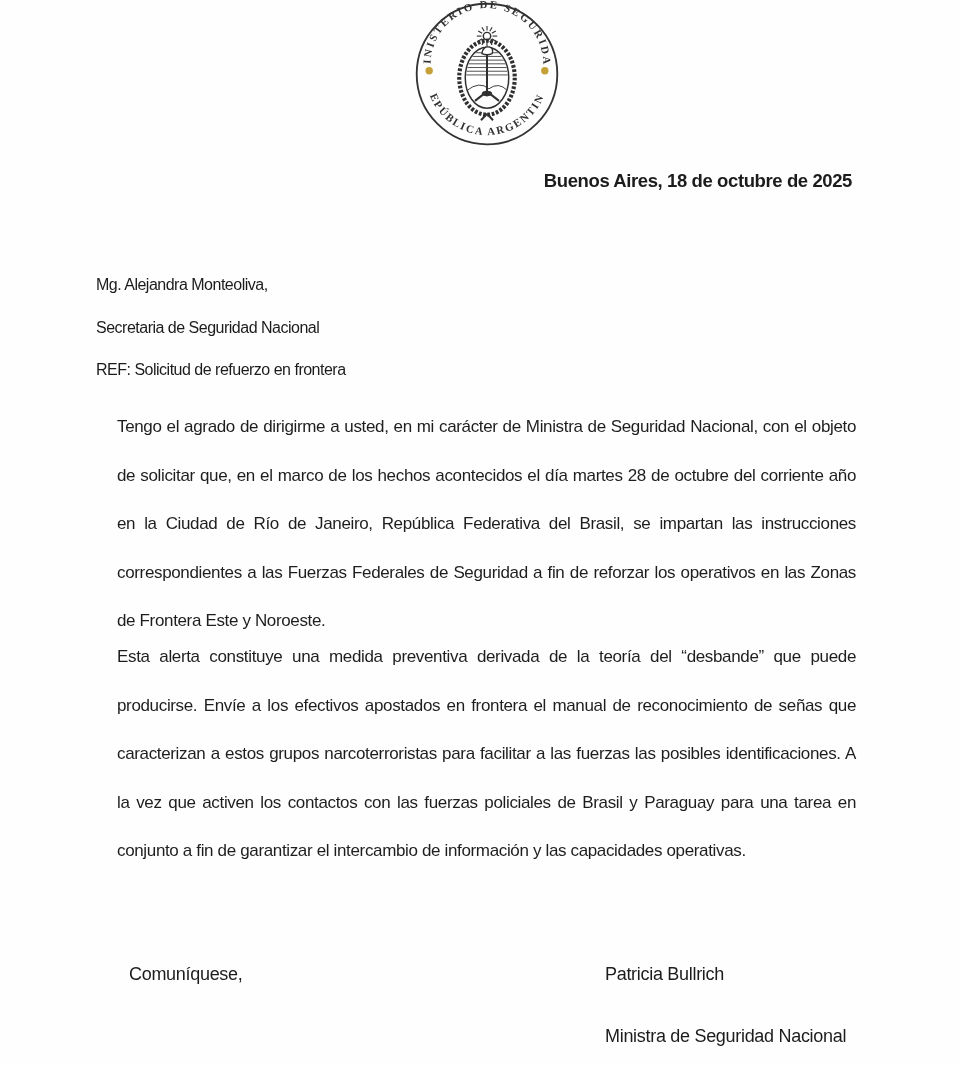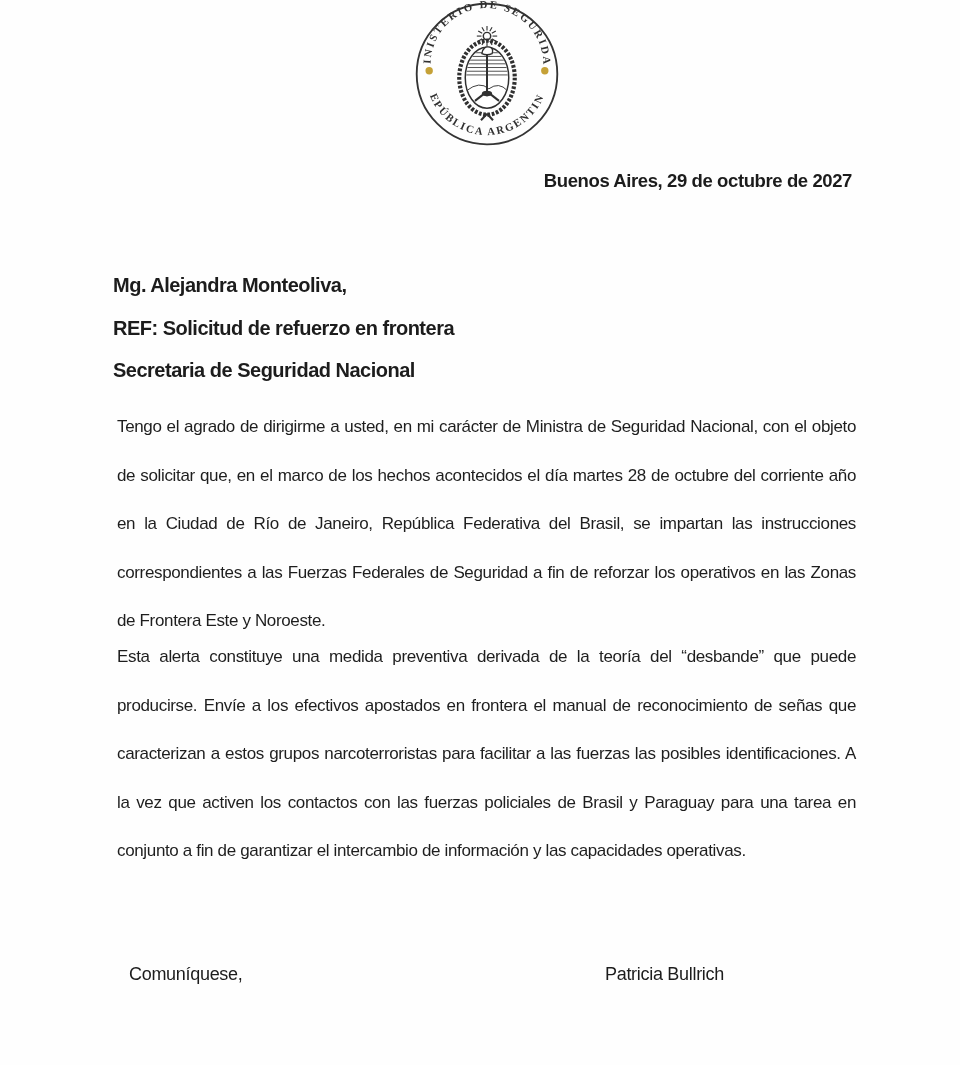--- a/index.html
+++ b/index.html
@@ -37,23 +37,23 @@
     position: absolute;
     top: 170px; left: 113px; width: 739px;
     text-align: right;
     font-weight: 700;
     font-size: 18.5px;
     letter-spacing: -0.4px;
     line-height: 22px;
   }
   .addressee {
     position: absolute;
-    top: 264px; left: 113px; width: 739px;
-    font-weight: 700;
-    font-size: 20px;
+    top: 264px; left: 96px; width: 739px;
+    font-weight: 400;
+    font-size: 16px;
     letter-spacing: -0.5px;
   }
   .addressee .addr-line { line-height: 42.5px; }
 
   .body-par {
     position: absolute;
     left: 113px; width: 739px;
     margin: 4px;
     text-align: justify;
     font-size: 17px;
@@ -147,31 +147,32 @@
         <line class="arms" x1="93" y1="109" x2="84" y2="102" stroke-width="2.2"></line>
       </g>
 
       <g class="arms" stroke-width="2.2">
         <line x1="80" y1="123" x2="73.5" y2="130"></line>
         <line x1="80" y1="123" x2="86.5" y2="130"></line>
       </g>
     </g>
   </svg>
 
-  <div class="date-line">Buenos Aires, 29 de octubre de 2027</div>
+  <div class="date-line">Buenos Aires, 18 de octubre de 2025</div>
 
   <div class="addressee">
     <div class="addr-line">Mg. Alejandra Monteoliva,</div>
+    <div class="addr-line">Secretaria de Seguridad Nacional</div>
     <div class="addr-line">REF: Solicitud de refuerzo en frontera</div>
-    <div class="addr-line">Secretaria de Seguridad Nacional</div>
   </div>
 
   <p class="body-par par1">Tengo el agrado de dirigirme a usted, en mi carácter de Ministra de Seguridad Nacional, con el objeto de solicitar que, en el marco de los hechos acontecidos el día martes 28 de octubre del corriente año en la Ciudad de Río de Janeiro, República Federativa del Brasil, se impartan las instrucciones correspondientes a las Fuerzas Federales de Seguridad a fin de reforzar los operativos en las Zonas de Frontera Este y Noroeste.</p>
   <p class="body-par par2">Esta alerta constituye una medida preventiva derivada de la teoría del “desbande” que puede producirse. Envíe a los efectivos apostados en frontera el manual de reconocimiento de señas que caracterizan a estos grupos narcoterroristas para facilitar a las fuerzas las posibles identificaciones. A la vez que activen los contactos con las fuerzas policiales de Brasil y Paraguay para una tarea en conjunto a fin de garantizar el intercambio de información y las capacidades operativas.</p>
 
   <div class="closing-row">
     <div class="closing-word">Comuníquese,</div>
     <div class="signature-block">
       <div class="sig-name">Patricia Bullrich</div>
+      <div class="sig-title">Ministra de Seguridad Nacional</div>
     </div>
   </div>
 
 </div>
 
 </body></html>

